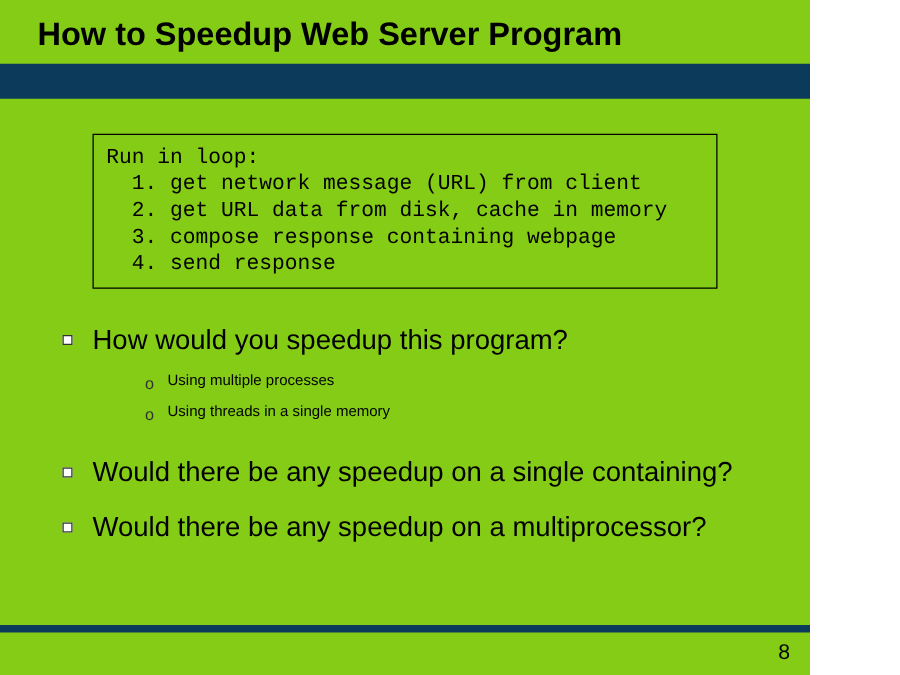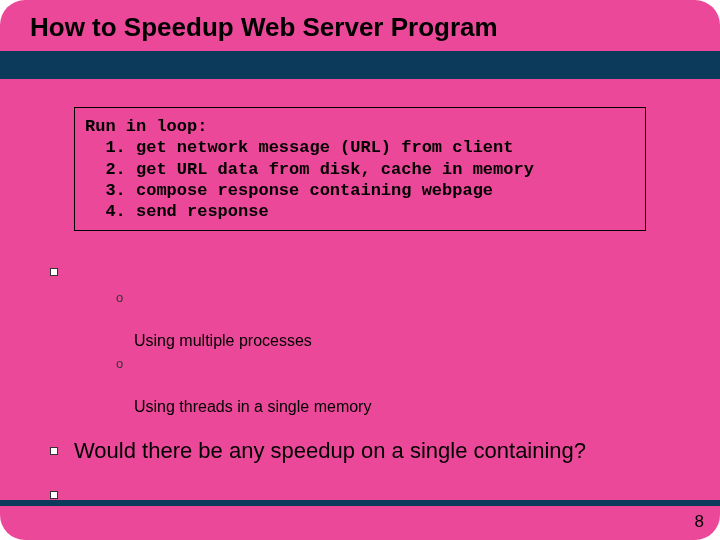--- a/index.html
+++ b/index.html
@@ -1,28 +1,28 @@
 <!DOCTYPE html>
 <html><head>
 <meta charset="utf-8">
 <style>
   * { margin: 0; padding: 0; box-sizing: border-box; }
   html, body { width: 720px; height: 540px; background: #fff; font-family: Arial, Helvetica, sans-serif; overflow: hidden; }
-  .slide { position: relative; width: 720px; height: 540px; background: #ec4899; border-radius: 25px; }
+  .slide { position: relative; width: 648px; height: 540px; background: #84cc16; }
   .title { padding: 12px 30px 8px 30px; font-size: 26px; font-weight: bold; color: #000; }
   .darkbar { background: #0c3a5b; height: 28px; width: 100%; }
-  .codebox { margin: 28px 74px 0 74px; border: 1px solid #000; padding: 8px 10px; font-family: "Courier New", Courier, monospace; font-size: 17px; font-weight: bold; line-height: 1.25; white-space: pre; }
+  .codebox { margin: 28px 74px 0 74px; border: 1px solid #000; padding: 8px 10px; font-family: "Courier New", Courier, monospace; font-size: 17px; font-weight: normal; line-height: 1.25; white-space: pre; }
   .body { padding: 22px 30px 0 50px; }
   .q1 { display: flex; align-items: flex-start; margin-top: 6px; margin-bottom: 12px; }
   .sq-bullet { width: 8px; height: 8px; border: 1px solid #333; background: #fff; margin-top: 9px; margin-right: 16px; flex: 0 0 auto; }
   .q-text { font-size: 22px; color: #000; }
   .subs { margin-left: 66px; margin-bottom: 22px; }
   .sub { display: flex; align-items: flex-start; margin-bottom: 4px; }
   .sub-bullet { font-size: 13px; color: #333; width: 18px; flex: 0 0 auto; line-height: 1.6; }
-  .sub-text { font-size: 16px; color: #000; margin-top: 44px; }
+  .sub-text { font-size: 12px; color: #000; }
   .footerbar { position: absolute; bottom: 34px; left: 0; width: 100%; height: 6px; background: #0c3a5b; }
   .pagenum { position: absolute; bottom: 8px; right: 16px; font-size: 17px; color: #000; }
 </style>
 </head>
 <body>
 
 <div class="slide">
 
   <div class="title">How to Speedup Web Server Program</div>
   <div class="darkbar"></div>
@@ -30,40 +30,42 @@
   <div class="codebox"><span>Run in loop:</span>
 <span>  1. get network message (URL) from client</span>
 <span>  2. get URL data from disk, cache in memory</span>
 <span>  3. compose response containing webpage</span>
 <span>  4. send response</span></div>
 
   <div class="body">
 
     <div class="q1">
       <div class="sq-bullet"></div>
+      <div class="q-text">How would you speedup this program?</div>
     </div>
 
     <div class="subs">
       <div class="sub">
         <div class="sub-bullet">o</div>
         <div class="sub-text">Using multiple processes</div>
       </div>
       <div class="sub">
         <div class="sub-bullet">o</div>
         <div class="sub-text">Using threads in a single memory</div>
       </div>
     </div>
 
     <div class="q1">
       <div class="sq-bullet"></div>
       <div class="q-text">Would there be any speedup on a single containing?</div>
     </div>
 
     <div class="q1" style="margin-top:18px;">
       <div class="sq-bullet"></div>
+      <div class="q-text">Would there be any speedup on a multiprocessor?</div>
     </div>
 
   </div>
 
   <div class="footerbar"></div>
   <div class="pagenum">8</div>
 
 </div>
 
 </body></html>

